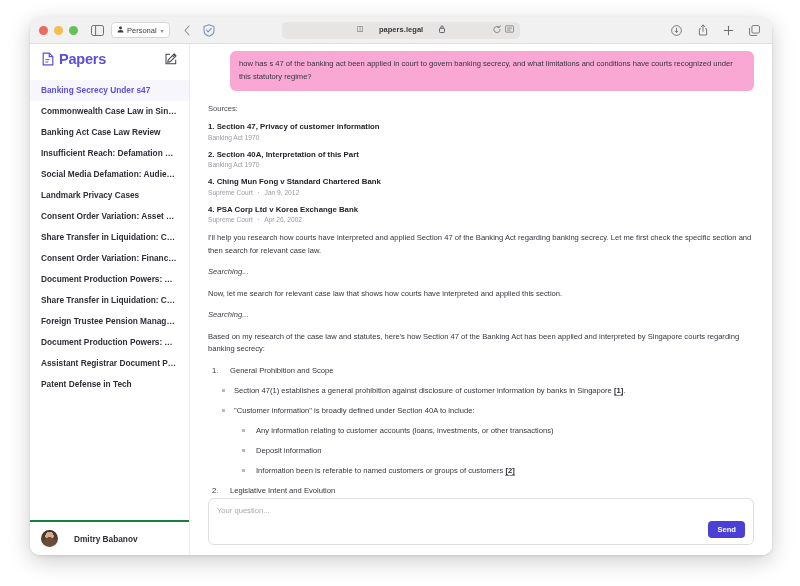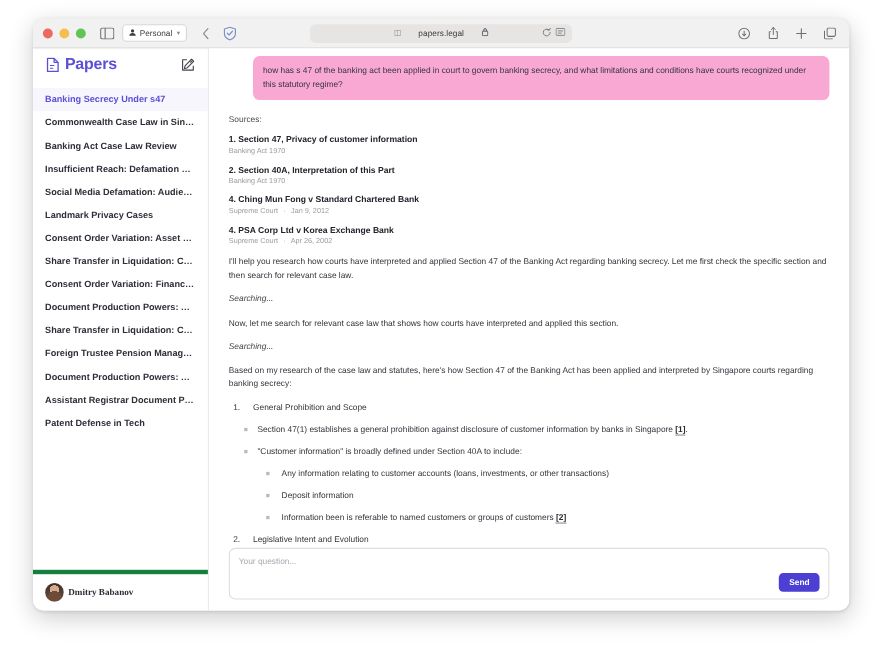--- a/index.html
+++ b/index.html
@@ -63,21 +63,21 @@
   .urlbar {
     position:absolute;
     left:50%; transform:translateX(-50%);
     width:238px; height:17px;
     background:#e6e5e4;
     border-radius:5px;
     display:flex; align-items:center; justify-content:center;
     gap:3px;
     font-size:7.5px; color:#38383a;
   }
-  .url-left { display:flex; align-items:center; gap:16px; }
+  .url-left { display:flex; gap:16px;font-weight:bold; }
   .url-dots { color:#8e8d8d; font-size:7px; letter-spacing:-.5px; }
   .url-text { letter-spacing:.05px; }
   .url-lock { color:#55545a; }
   .url-right {
     position:absolute; right:6px; top:0; bottom:0;
     display:flex; align-items:center; gap:4px; color:#7c7b7b;
   }
 
   .tb-right {
     margin-left:auto;
@@ -115,24 +115,23 @@
     padding:5px 11px 5px 11px;
     font-size:8.3px; font-weight:bold;
     color:#2e2e38;
     white-space:nowrap; overflow:hidden; text-overflow:ellipsis;
     line-height:11px;
   }
   .thread.active { color:#5b4fd6; background:#f7f6fd; }
 
   .user-row {
     flex:0 0 auto;
-    border-top:4px solid #15803d;
-    display:flex; align-items:center; gap:4px;
+    border-top:2px solid #15803d;
+    display:flex; align-items:center; gap:16px;
     padding:8px 11px;
-    font-family:Liberation Serif, serif;
   }
   .avatar {
     width:17px; height:17px; border-radius:50%;
     background:
       radial-gradient(circle at 50% 78%, #6c4b37 0 38%, rgba(108,75,55,0) 39%),
       radial-gradient(circle at 50% 36%, #d6ab8d 0 30%, rgba(214,171,141,0) 31%),
       linear-gradient(#3c2d24, #6b5245);
     flex:0 0 17px;
   }
   .user-name { font-size:8.3px; font-weight:bold; color:#2e2e38; }

